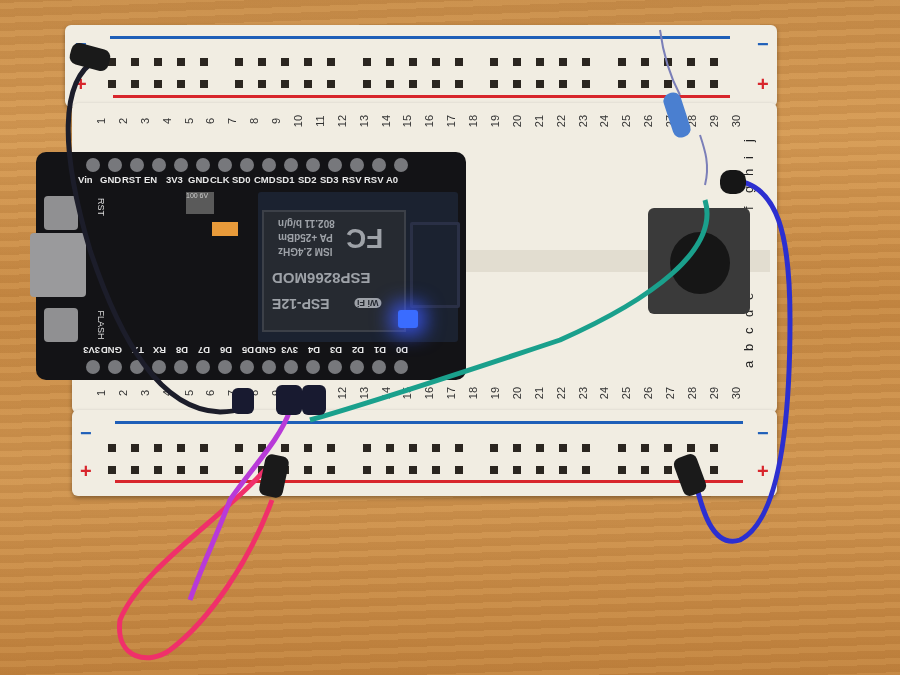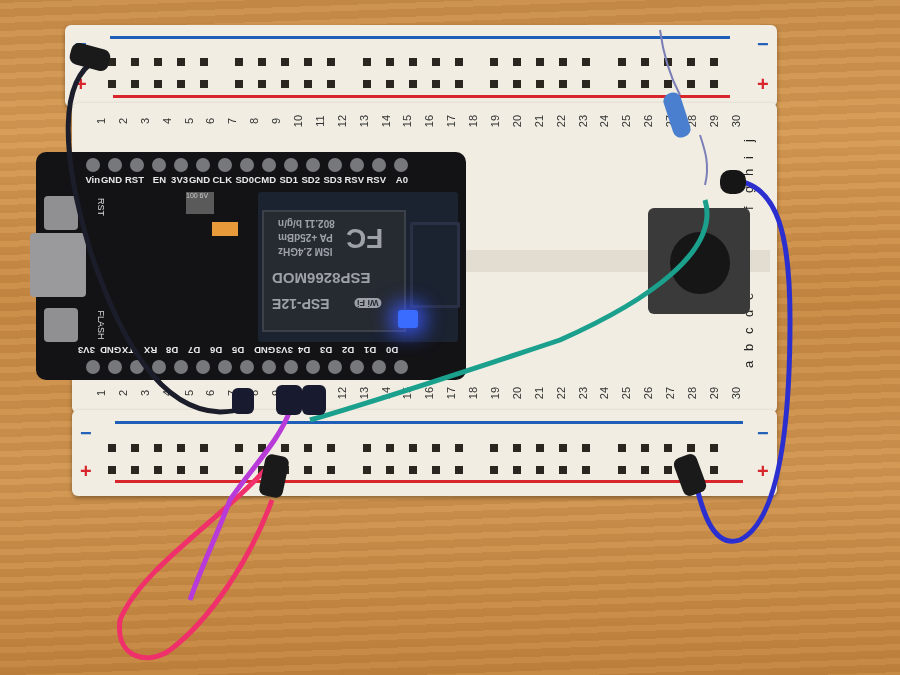--- a/index.html
+++ b/index.html
@@ -18,21 +18,21 @@
   .sym.minus{color:#1f5fb8;} .sym.plus{color:#d8262c;}
   .holes{position:absolute;display:flex;gap:0;}
   .hole{width:8px;height:8px;background:#2b2620;margin:0 7.5px;}
   .numrow{position:absolute;display:flex;font-size:11px;color:#333;}
   .numrow span{width:21.9px;text-align:center;transform:rotate(-90deg);display:inline-block;}
   .letters{position:absolute;left:746px;display:flex;flex-direction:column;font-size:13px;color:#222;}
   .letters span{height:17px;transform:rotate(-90deg);}
   .trough{position:absolute;left:80px;top:250px;width:690px;height:22px;background:#e2ddd0;}
   .mcu{position:absolute;left:36px;top:152px;width:430px;height:228px;background:#131316;border-radius:10px;}
   .pinlbl{position:absolute;display:flex;font-size:9.5px;color:#e8e8e8;font-weight:bold;}
-  .pinlbl span{width:22px;text-align:right;}
+  .pinlbl span{width:22px;text-align:left;}
   .pins{position:absolute;display:flex;}
   .pin{width:14px;height:14px;border-radius:50%;background:#77787c;margin:0 4px;}
   .esp{position:absolute;left:258px;top:192px;width:200px;height:150px;background:#1b2230;border-radius:3px;}
   .shield{position:absolute;left:262px;top:210px;width:140px;height:118px;background:#262a31;border:2px solid #3c4048;}
   .esp-text{position:absolute;color:#9ea2a8;transform:rotate(180deg);font-weight:bold;}
   .usb{position:absolute;left:0;top:232px;width:70px;height:70px;background:#9a9a9c;border-radius:4px;}
   .btnsmd{position:absolute;width:34px;height:34px;background:#909092;border-radius:4px;}
   .led{position:absolute;left:398px;top:310px;width:20px;height:18px;background:#3a6cff;box-shadow:0 0 18px 8px rgba(60,90,255,0.75);border-radius:3px;}
   .tact{position:absolute;left:648px;top:208px;width:102px;height:106px;background:#3a3a3a;border-radius:6px;}
   .tact-cap{position:absolute;left:670px;top:232px;width:60px;height:62px;background:#161616;border-radius:50%;}

